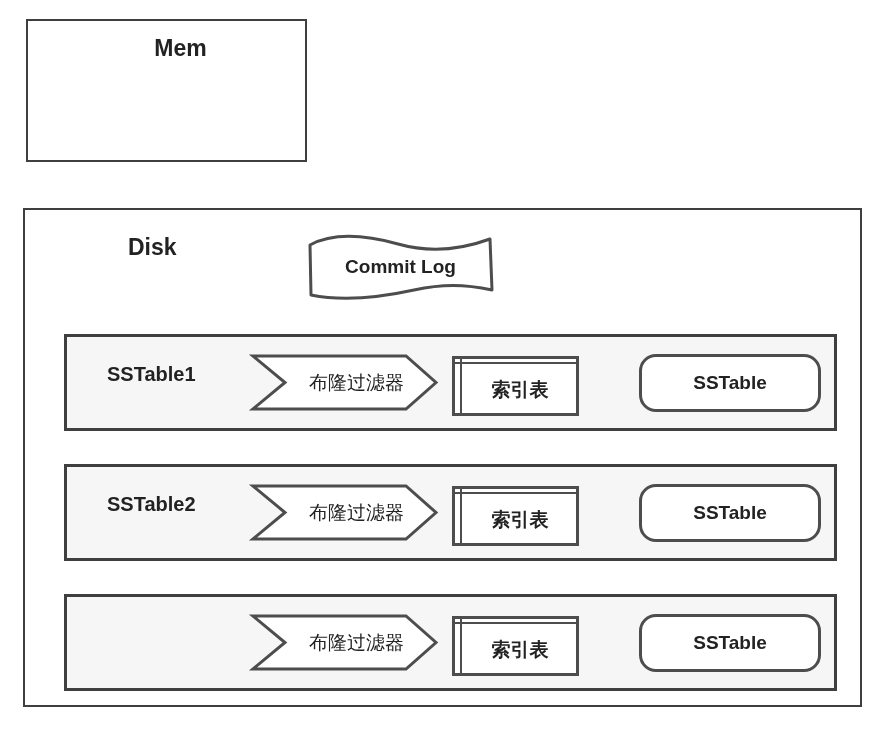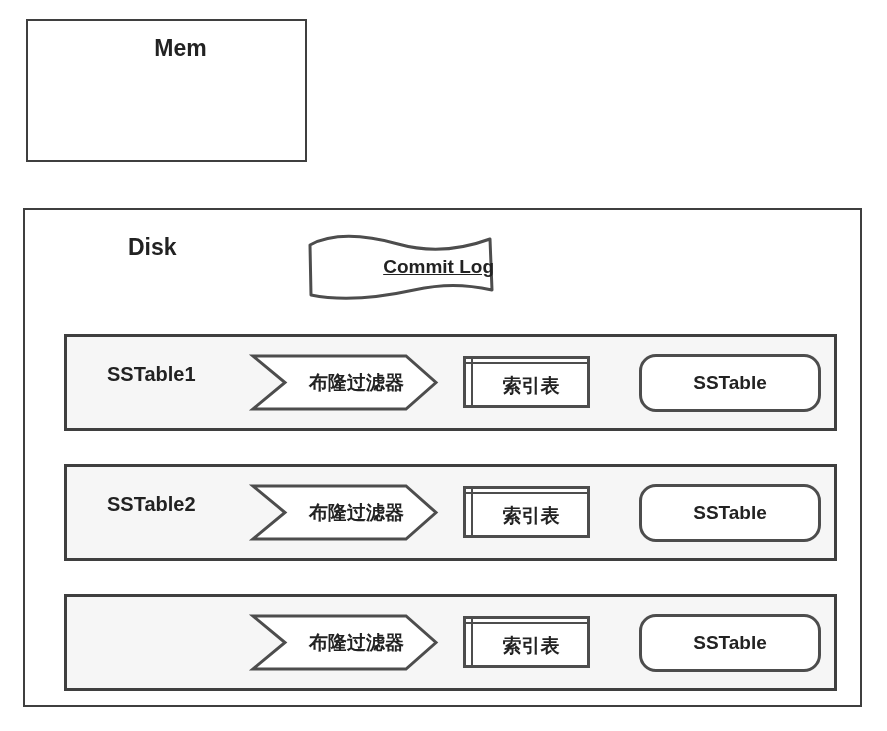--- a/index.html
+++ b/index.html
@@ -63,24 +63,23 @@
   .flag svg { position: absolute; left: 0; top: 0; overflow: visible; }
   .flag svg path {
     fill: var(--shape-fill);
     stroke: var(--shape-border);
     stroke-width: 3;
     stroke-linejoin: round;
   }
   .flag-label {
     position: absolute;
     left: 0; right: 0; top: 24px;
-    text-align: right;
-    font-size: 19px;
-    font-weight: 700;
-    text-decoration: underline;
+    text-align: center;
+    font-size: 19px;
+    font-weight: 700;
   }
 
   
   .row {
     position: absolute;
     left: 39px;
     width: 773px;
     height: 97px;
     border: 3px solid var(--box-border);
     background: var(--row-fill);
@@ -111,29 +110,29 @@
     stroke-width: 3;
     stroke-linejoin: miter;
   }
   .chevron-label {
     position: absolute;
     left: 34px; right: 10px; top: 0; bottom: 0;
     display: flex;
     align-items: center;
     justify-content: center;
     font-size: 19px;
-    font-weight: 700;
+    font-weight: 400;
     white-space: nowrap;
   }
 
   
   .index-table {
     position: absolute;
-    left: 396px; top: 19px;
-    width: 127px; height: 52px;
+    left: 385px; top: 19px;
+    width: 127px; height: 60px;
     border: 3px solid var(--shape-border);
     background: var(--shape-fill);
     text-align: right;
   }
   .it-header {
     position: absolute;
     left: 0; right: 0; top: 0;
     height: 5px;
     border-bottom: 2px solid var(--shape-border);
   }

